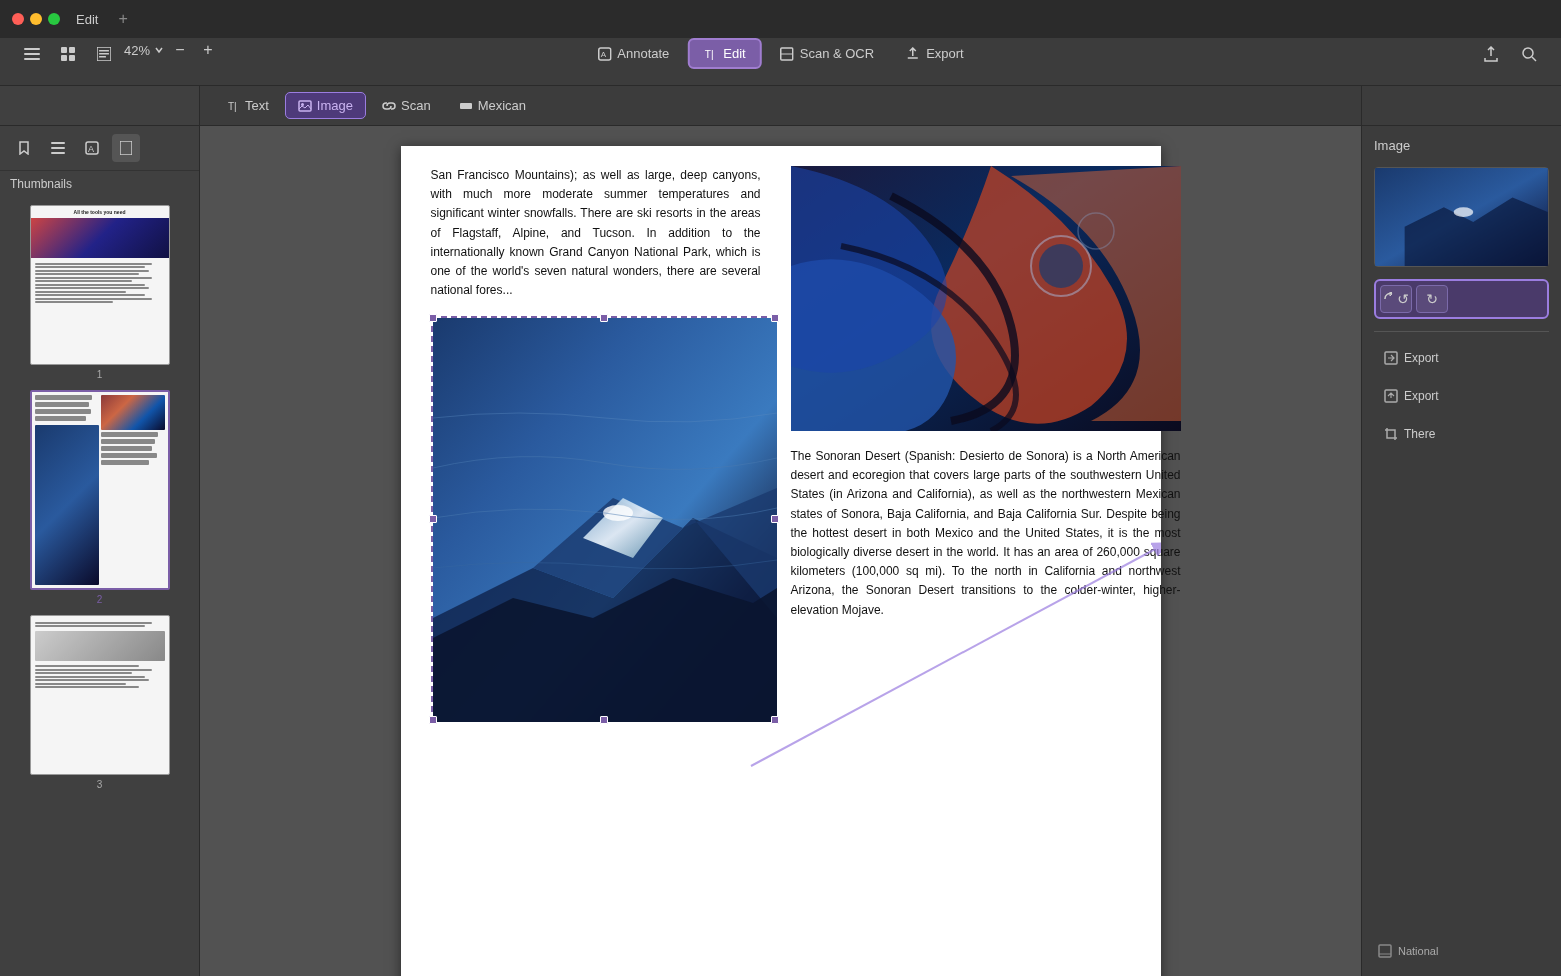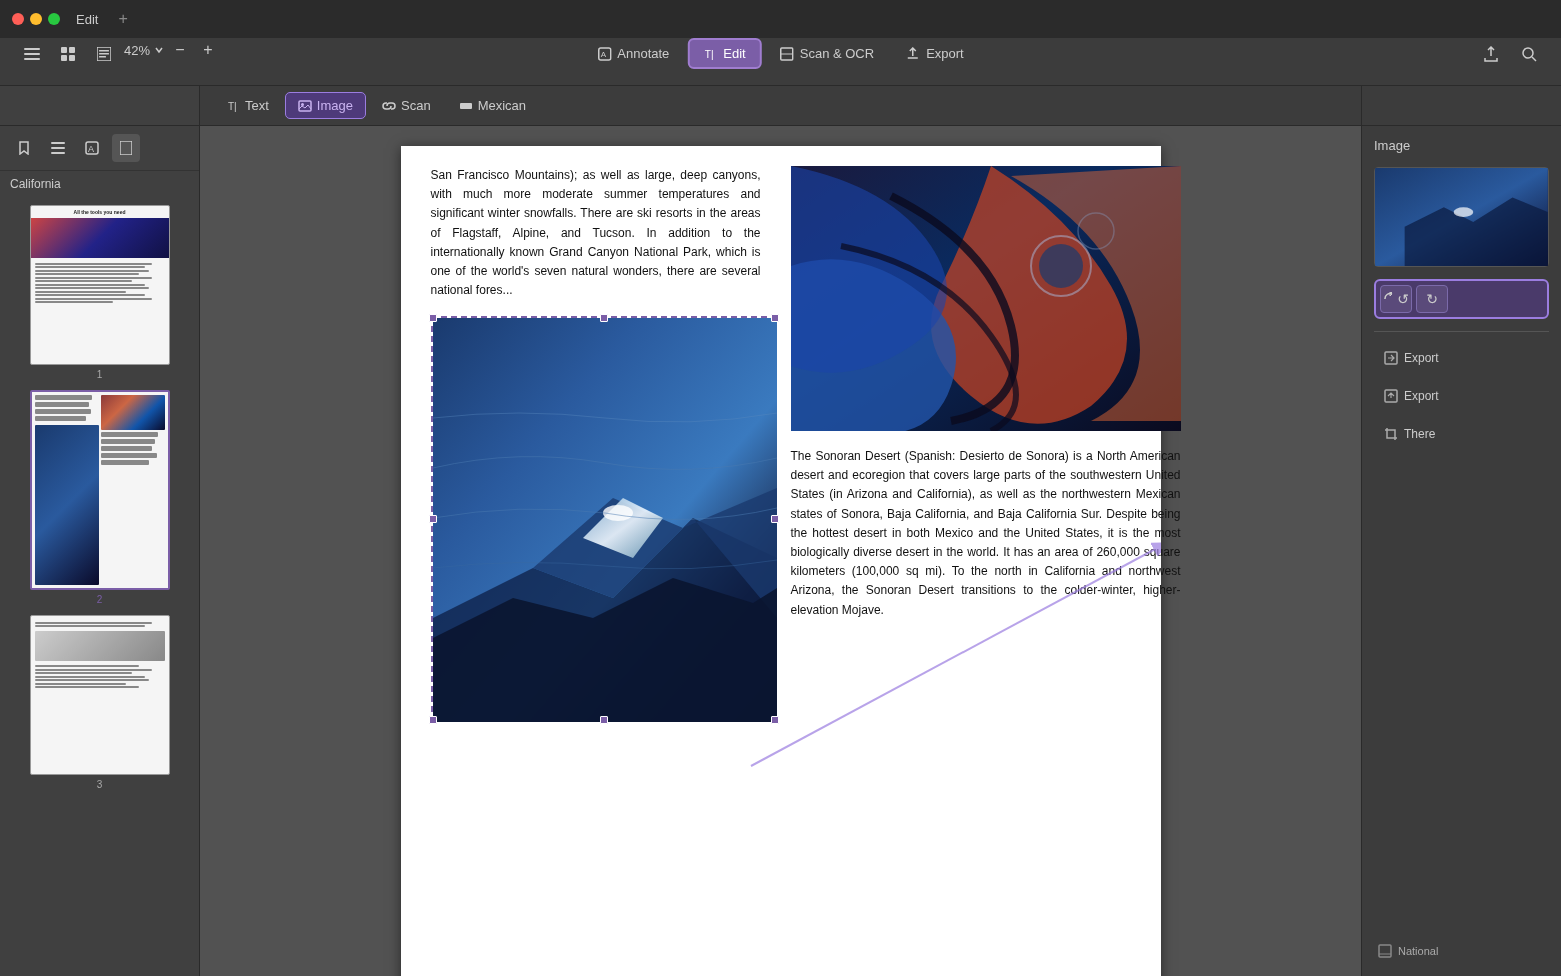--- a/index.html
+++ b/index.html
@@ -456,21 +456,21 @@
               <rect x="1" y="1" width="12" height="12" rx="2" fill="none" stroke="#ccc" stroke-width="1.5"></rect>
               <text x="3" y="11" font-size="9" fill="#ccc">A</text>
             </svg>
         </button>
         <button class="sidebar-tool-btn" style="background:#555;">
           <svg width="12" height="14" viewBox="0 0 12 14">
               <rect x="0" y="0" width="12" height="14" rx="1" fill="none" stroke="#ccc" stroke-width="1.5"></rect>
             </svg>
         </button>
       </div>
-      <div class="sidebar-title">California</div>
+      <div class="sidebar-title">Thumbnails</div>
       <div class="thumbnail-area">
 
         <div class="thumbnail-item">
           <div class="thumbnail-page" style="height:160px;">
             <div class="thumb-title">All the tools you need</div>
             <div class="thumb-img-placeholder" style="height:40px;"></div>
             <div class="thumb-text-lines">
               <div class="thumb-line" style="width:90%;"></div>
               <div class="thumb-line" style="width:85%;"></div>
               <div class="thumb-line" style="width:88%;"></div>

